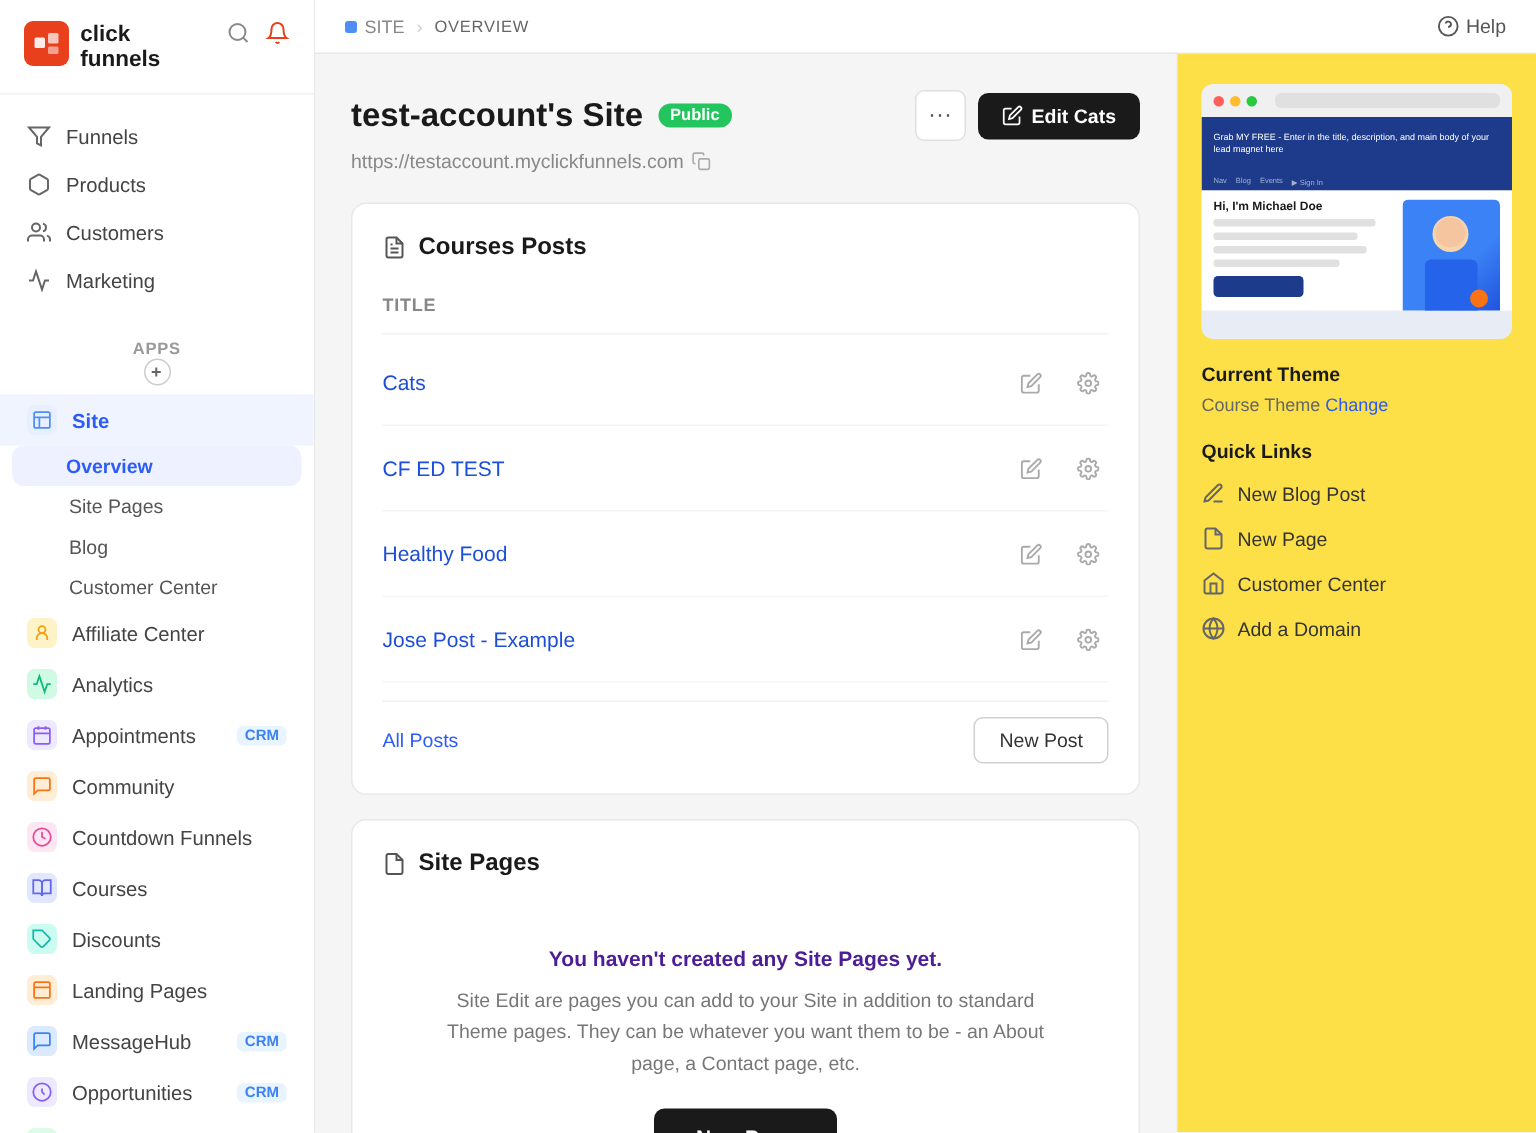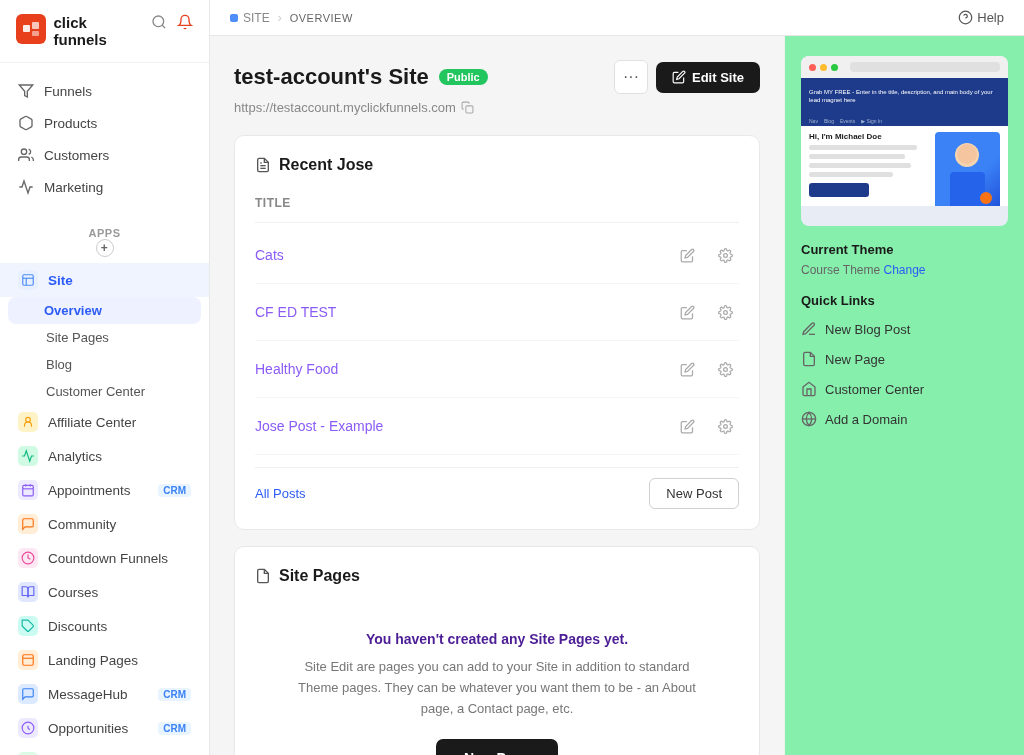--- a/index.html
+++ b/index.html
@@ -56,35 +56,35 @@
     .edit-site-btn { display: flex; align-items: center; gap: 6px; background: #1a1a1a; color: white; padding: 8px 16px; border-radius: 7px; cursor: pointer; font-size: 13px; font-weight: 600; }
 
     
     .card { background: #fff; border: 1px solid #e8e8e8; border-radius: 10px; margin-bottom: 16px; padding: 20px; }
     .card-title { display: flex; align-items: center; gap: 8px; font-size: 16px; font-weight: 700; color: #1a1a1a; margin-bottom: 16px; }
 
     .table-header { font-size: 12px; font-weight: 600; color: #888; text-transform: uppercase; letter-spacing: 0.5px; padding: 6px 0 12px; border-bottom: 1px solid #f0f0f0; margin-bottom: 4px; }
 
     .post-row { display: flex; align-items: center; justify-content: space-between; padding: 14px 0; border-bottom: 1px solid #f5f5f5; }
     .post-row:last-of-type { border-bottom: none; }
-    .post-name { font-size: 14px; color: #8b5cf6; font-weight: 500; }
+    .post-name { font-size: 14px; color: #1d4ed8; font-weight: 500; }
     .post-actions { display: flex; gap: 10px; }
     .action-icon { width: 28px; height: 28px; display: flex; align-items: center; justify-content: center; cursor: pointer; color: #aaa; border-radius: 5px; }
 
     .card-footer { display: flex; align-items: center; justify-content: space-between; margin-top: 12px; padding-top: 10px; border-top: 1px solid #f0f0f0; }
     .all-posts-link { color: #2c5cf5; font-size: 13px; font-weight: 500; cursor: pointer; }
     .new-post-btn { border: 1px solid #d0d0d0; background: #fff; color: #333; padding: 7px 16px; border-radius: 6px; cursor: pointer; font-size: 13px; font-weight: 500; }
 
     .empty-state { text-align: center; padding: 30px 40px; }
     .empty-title { font-size: 14px; font-weight: 700; color: #4c1d95; margin-bottom: 10px; }
     .empty-desc { font-size: 13px; color: #777; line-height: 1.6; margin-bottom: 20px; }
     .new-page-btn { background: #1a1a1a; color: white; border: none; padding: 11px 28px; border-radius: 7px; cursor: pointer; font-size: 14px; font-weight: 600; }
 
     
-    .right-panel { width: 240px; padding: 20px 16px; overflow-y: auto; border-left: 1px solid #f0f0f0; background: #86efac; flex-shrink: 0; }
+    .right-panel { width: 240px; padding: 20px 16px; overflow-y: auto; border-left: 1px solid #f0f0f0; background: #fde047; flex-shrink: 0; }
 
     .preview-img { width: 100%; height: 170px; border-radius: 8px; overflow: hidden; background: #e8edf5; margin-bottom: 16px; position: relative; }
     .preview-browser-bar { background: #f0f0f0; height: 22px; display: flex; align-items: center; gap: 4px; padding: 0 8px; }
     .preview-dot { width: 7px; height: 7px; border-radius: 50%; }
     .preview-content { background: #1e3a8a; height: 38px; display: flex; align-items: center; padding: 0 8px; }
     .preview-banner-text { color: white; font-size: 6px; line-height: 1.3; }
     .preview-nav { background: #1e3a8a; display: flex; gap: 6px; padding: 2px 8px; font-size: 5px; color: #a0b4d0; }
     .preview-body { background: #fff; display: flex; gap: 6px; padding: 6px 8px; height: 80px; overflow: hidden; }
     .preview-text-block { flex: 1; }
     .preview-text-line { height: 5px; background: #e0e0e0; border-radius: 2px; margin-bottom: 4px; }
@@ -336,42 +336,42 @@
           <span class="page-title">test-account's Site</span>
           <span class="public-badge">Public</span>
         </div>
         <div class="header-actions">
           <div class="more-btn">···</div>
           <div class="edit-site-btn">
             <svg width="14" height="14" fill="none" stroke="currentColor" stroke-width="2" viewBox="0 0 24 24">
                 <path d="M11 4H4a2 2 0 0 0-2 2v14a2 2 0 0 0 2 2h14a2 2 0 0 0 2-2v-7"></path>
                 <path d="M18.5 2.5a2.121 2.121 0 0 1 3 3L12 15l-4 1 1-4 9.5-9.5z"></path>
               </svg>
-            <span>Edit Site</span>
+            <span>Edit Cats</span>
           </div>
         </div>
       </div>
       <div class="page-url">
         <span>https://testaccount.myclickfunnels.com</span>
         <svg width="13" height="13" fill="none" stroke="#aaa" stroke-width="2" viewBox="0 0 24 24">
             <rect x="9" y="9" width="13" height="13" rx="2"></rect>
             <path d="M5 15H4a2 2 0 0 1-2-2V4a2 2 0 0 1 2-2h9a2 2 0 0 1 2 2v1"></path>
           </svg>
       </div>
 
       <div class="card">
         <div class="card-title">
           <svg width="16" height="16" fill="none" stroke="#555" stroke-width="2" viewBox="0 0 24 24">
               <path d="M14 2H6a2 2 0 0 0-2 2v16a2 2 0 0 0 2 2h12a2 2 0 0 0 2-2V8z"></path>
               <polyline points="14 2 14 8 20 8"></polyline>
               <line x1="16" y1="13" x2="8" y2="13"></line>
               <line x1="16" y1="17" x2="8" y2="17"></line>
               <polyline points="10 9 9 9 8 9"></polyline>
             </svg>
-          <span>Recent Jose</span>
+          <span>Courses Posts</span>
         </div>
         <div class="table-header">
           <span>Title</span>
         </div>
 
         <div class="post-row">
           <span class="post-name">Cats</span>
           <div class="post-actions">
             <div class="action-icon">
                 <svg width="15" height="15" fill="none" stroke="currentColor" stroke-width="2" viewBox="0 0 24 24">

